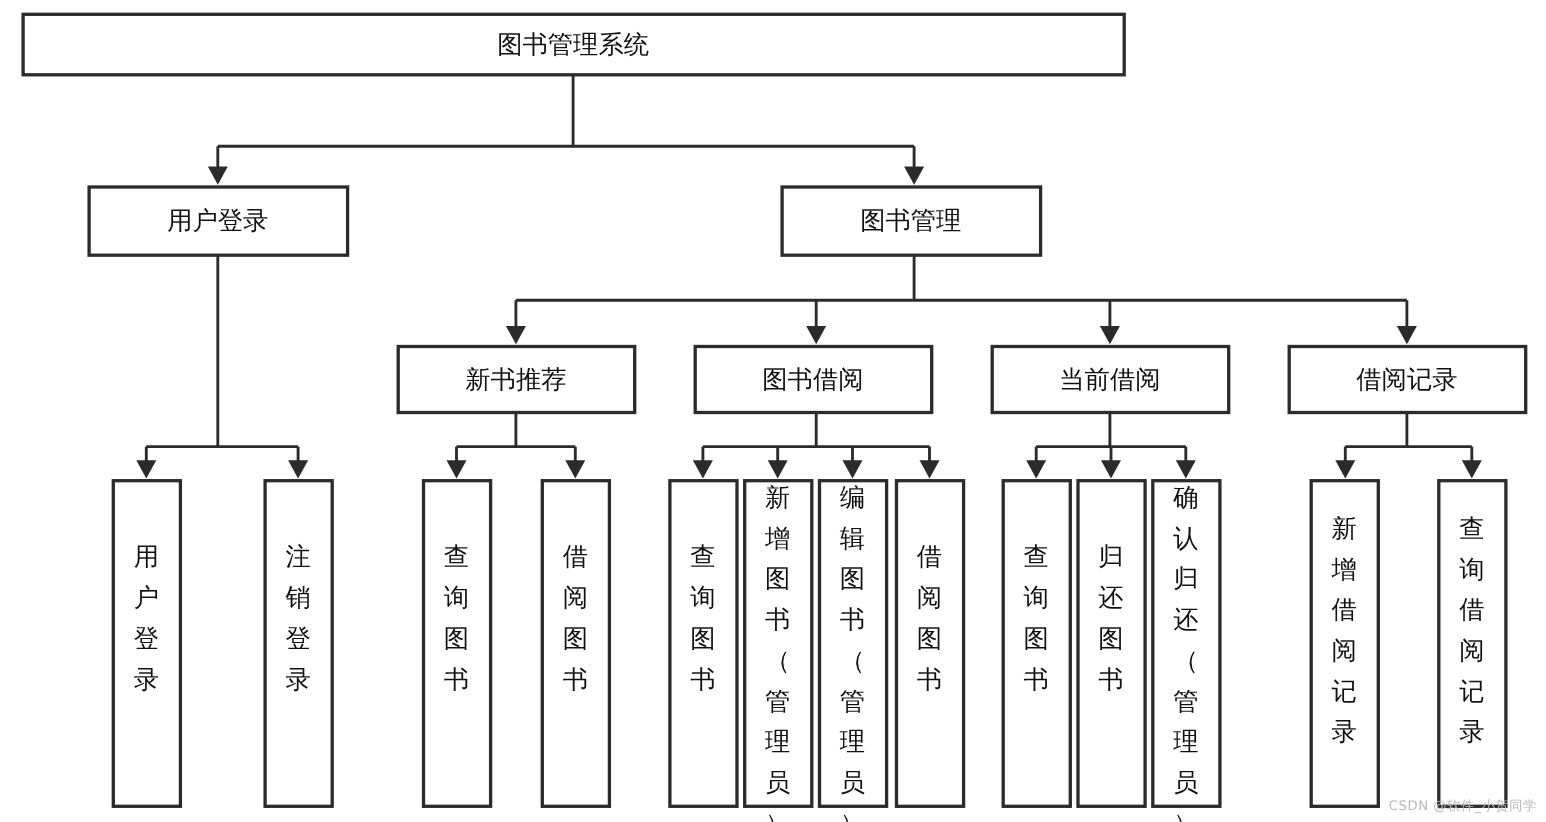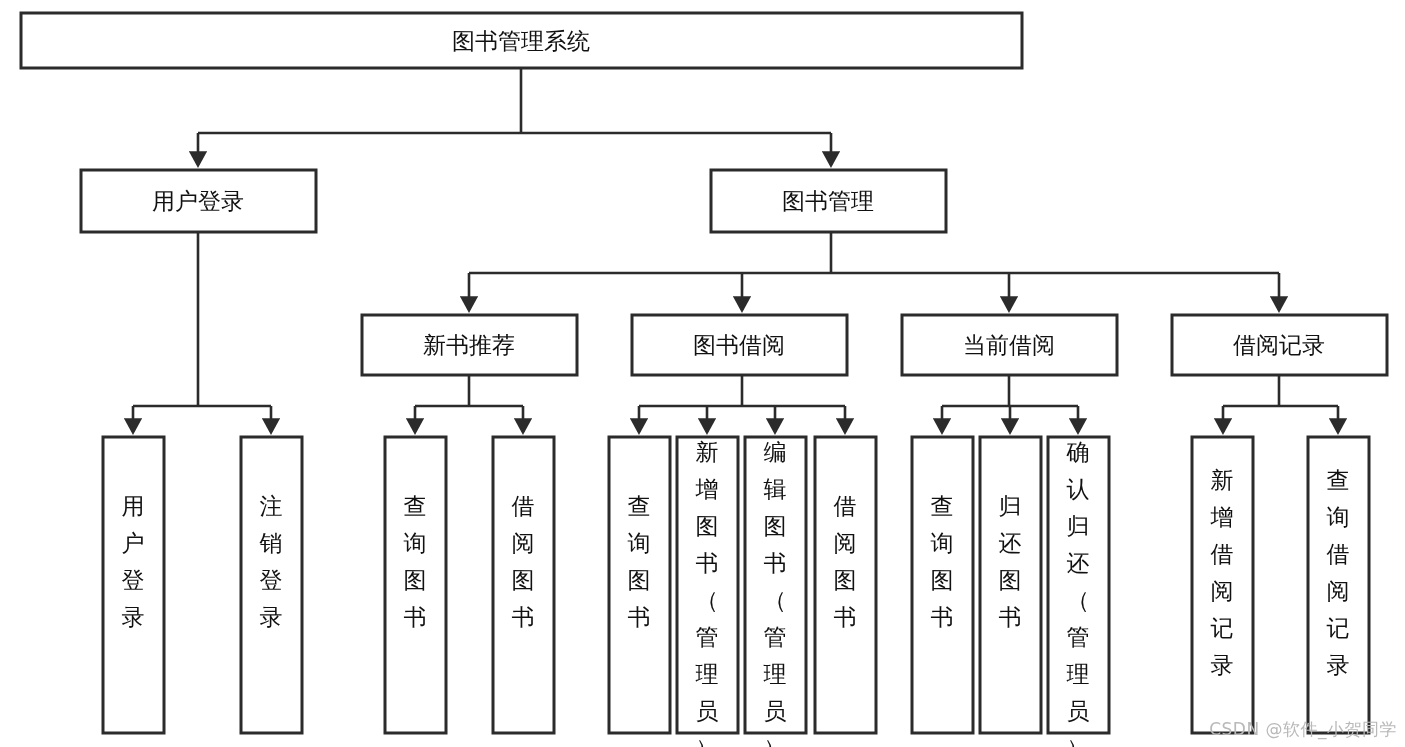--- a/index.html
+++ b/index.html
@@ -14,21 +14,21 @@
     font-size:23px;fill:#111111;dominant-baseline:middle;text-anchor:middle;
   }
   .leaf-label{
     font-family:"DejaVu Sans","Liberation Sans",sans-serif;
     font-size:23px;fill:#111111;text-anchor:middle;
   }
   .edge{stroke:#2b2b2b;stroke-width:2.6;fill:none;}
   .watermark{
     position:absolute;right:8px;bottom:6px;
     font-family:"DejaVu Sans","Liberation Sans",sans-serif;
-    font-size:17px;color:#b9b9b9;letter-spacing:.5px;white-space:nowrap;
+    font-size:12px;color:#b9b9b9;letter-spacing:.5px;white-space:nowrap;
     pointer-events:none;
   }
 </style>
 </head>
 <body>
 
 <svg id="diagram" viewBox="0 0 1405 747" xmlns="http://www.w3.org/2000/svg">
 
   <defs>
     <marker id="arrow" viewBox="0 0 12 12" refX="9" refY="6" markerWidth="7" markerHeight="7" orient="auto-start-reverse">

